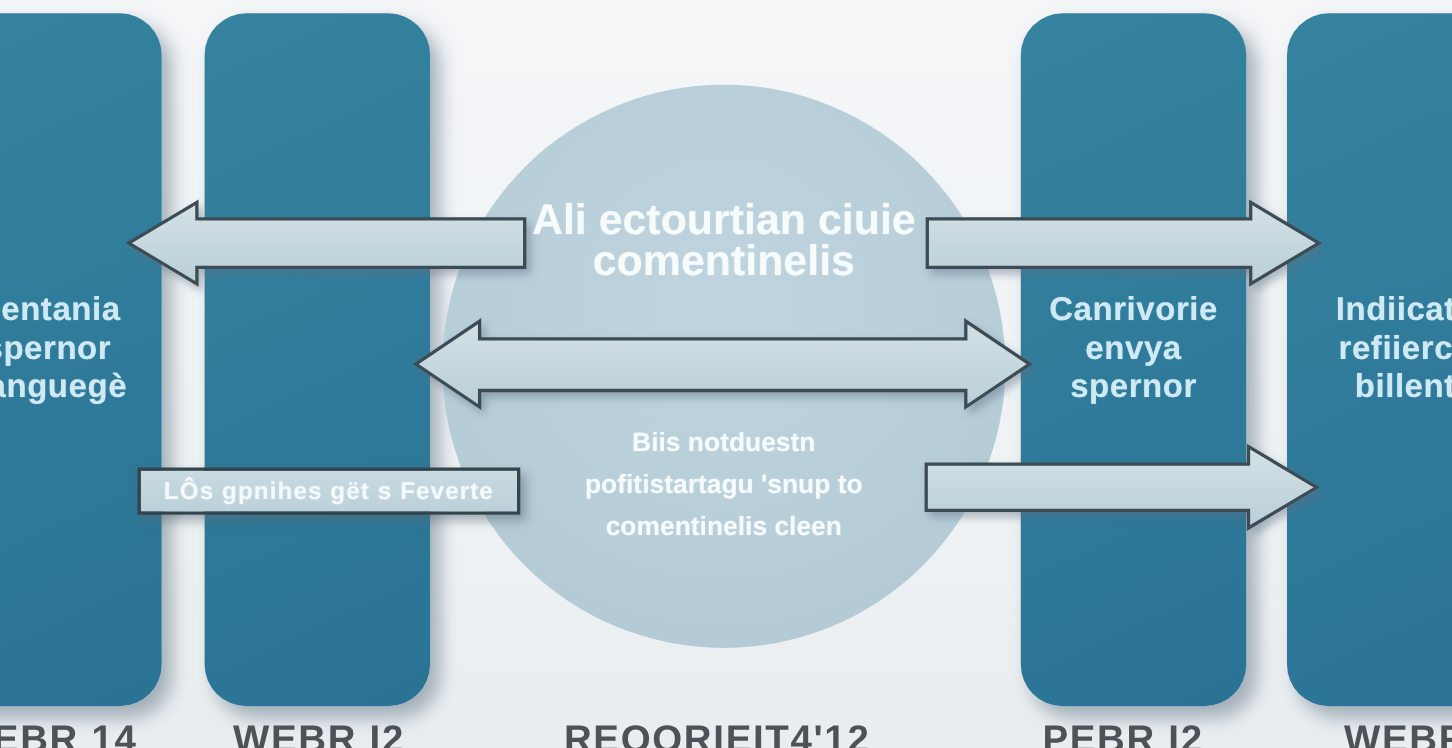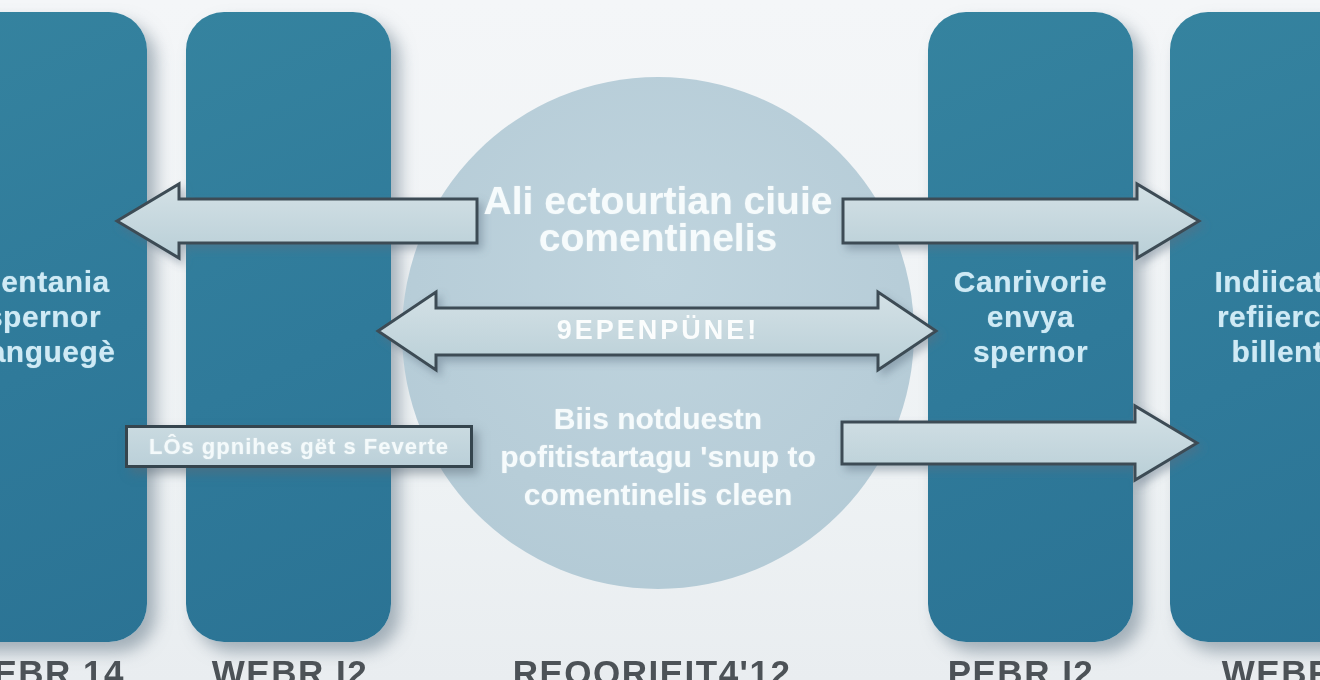--- a/index.html
+++ b/index.html
@@ -21,21 +21,21 @@
   .circle{
     position:absolute;left:402px;top:77px;width:512px;height:512px;border-radius:50%;
     background:radial-gradient(circle at 50% 38%,#bfd4de 0%,#b7cdd8 60%,#b0c8d4 100%);
     z-index:1;
   }
   .circle-text{
     position:absolute;left:398px;width:520px;text-align:center;font-weight:700;
     color:#f6fbfc;z-index:4;text-shadow:0 0 2px rgba(255,255,255,.35);
   }
   .circle-top{top:182px;font-size:39px;line-height:37px;}
-  .circle-bottom{top:400px;font-size:30px;line-height:38px;}
+  .circle-bottom{top:384px;font-size:24px;line-height:38px;}
   .arrow-label{
     position:absolute;left:398px;width:520px;top:315px;text-align:center;
     font-size:27px;font-weight:700;letter-spacing:3px;color:#fbfdfd;z-index:4;
   }
   #arrow-layer{position:absolute;left:0;top:0;z-index:3;}
   .banner{
     position:absolute;left:125px;top:425px;width:342px;height:37px;z-index:5;
     background:linear-gradient(180deg,#c9dae0,#bbd0d9);
     border:3px solid #35454e;box-shadow:5px 6px 9px rgba(92,108,120,.5);
     display:flex;align-items:center;justify-content:center;
@@ -90,21 +90,20 @@
   <div class="pillar-text" style="left:1170px;width:215px;top:264px;">
     <div>Indiicate</div>
     <div>refiierce</div>
     <div>billent</div>
   </div>
 
   <div class="circle-text circle-top">
     <div>Ali ectourtian ciuie</div>
     <div>comentinelis</div>
   </div>
-  <div class="arrow-label">9EPENPÜNE!</div>
   <div class="circle-text circle-bottom">
     <div>Biis notduestn</div>
     <div>pofitistartagu 'snup to</div>
     <div>comentinelis cleen</div>
   </div>
 
   <div class="banner">
     <span>LÔs gpnihes gët s Feverte</span>
   </div>
 

